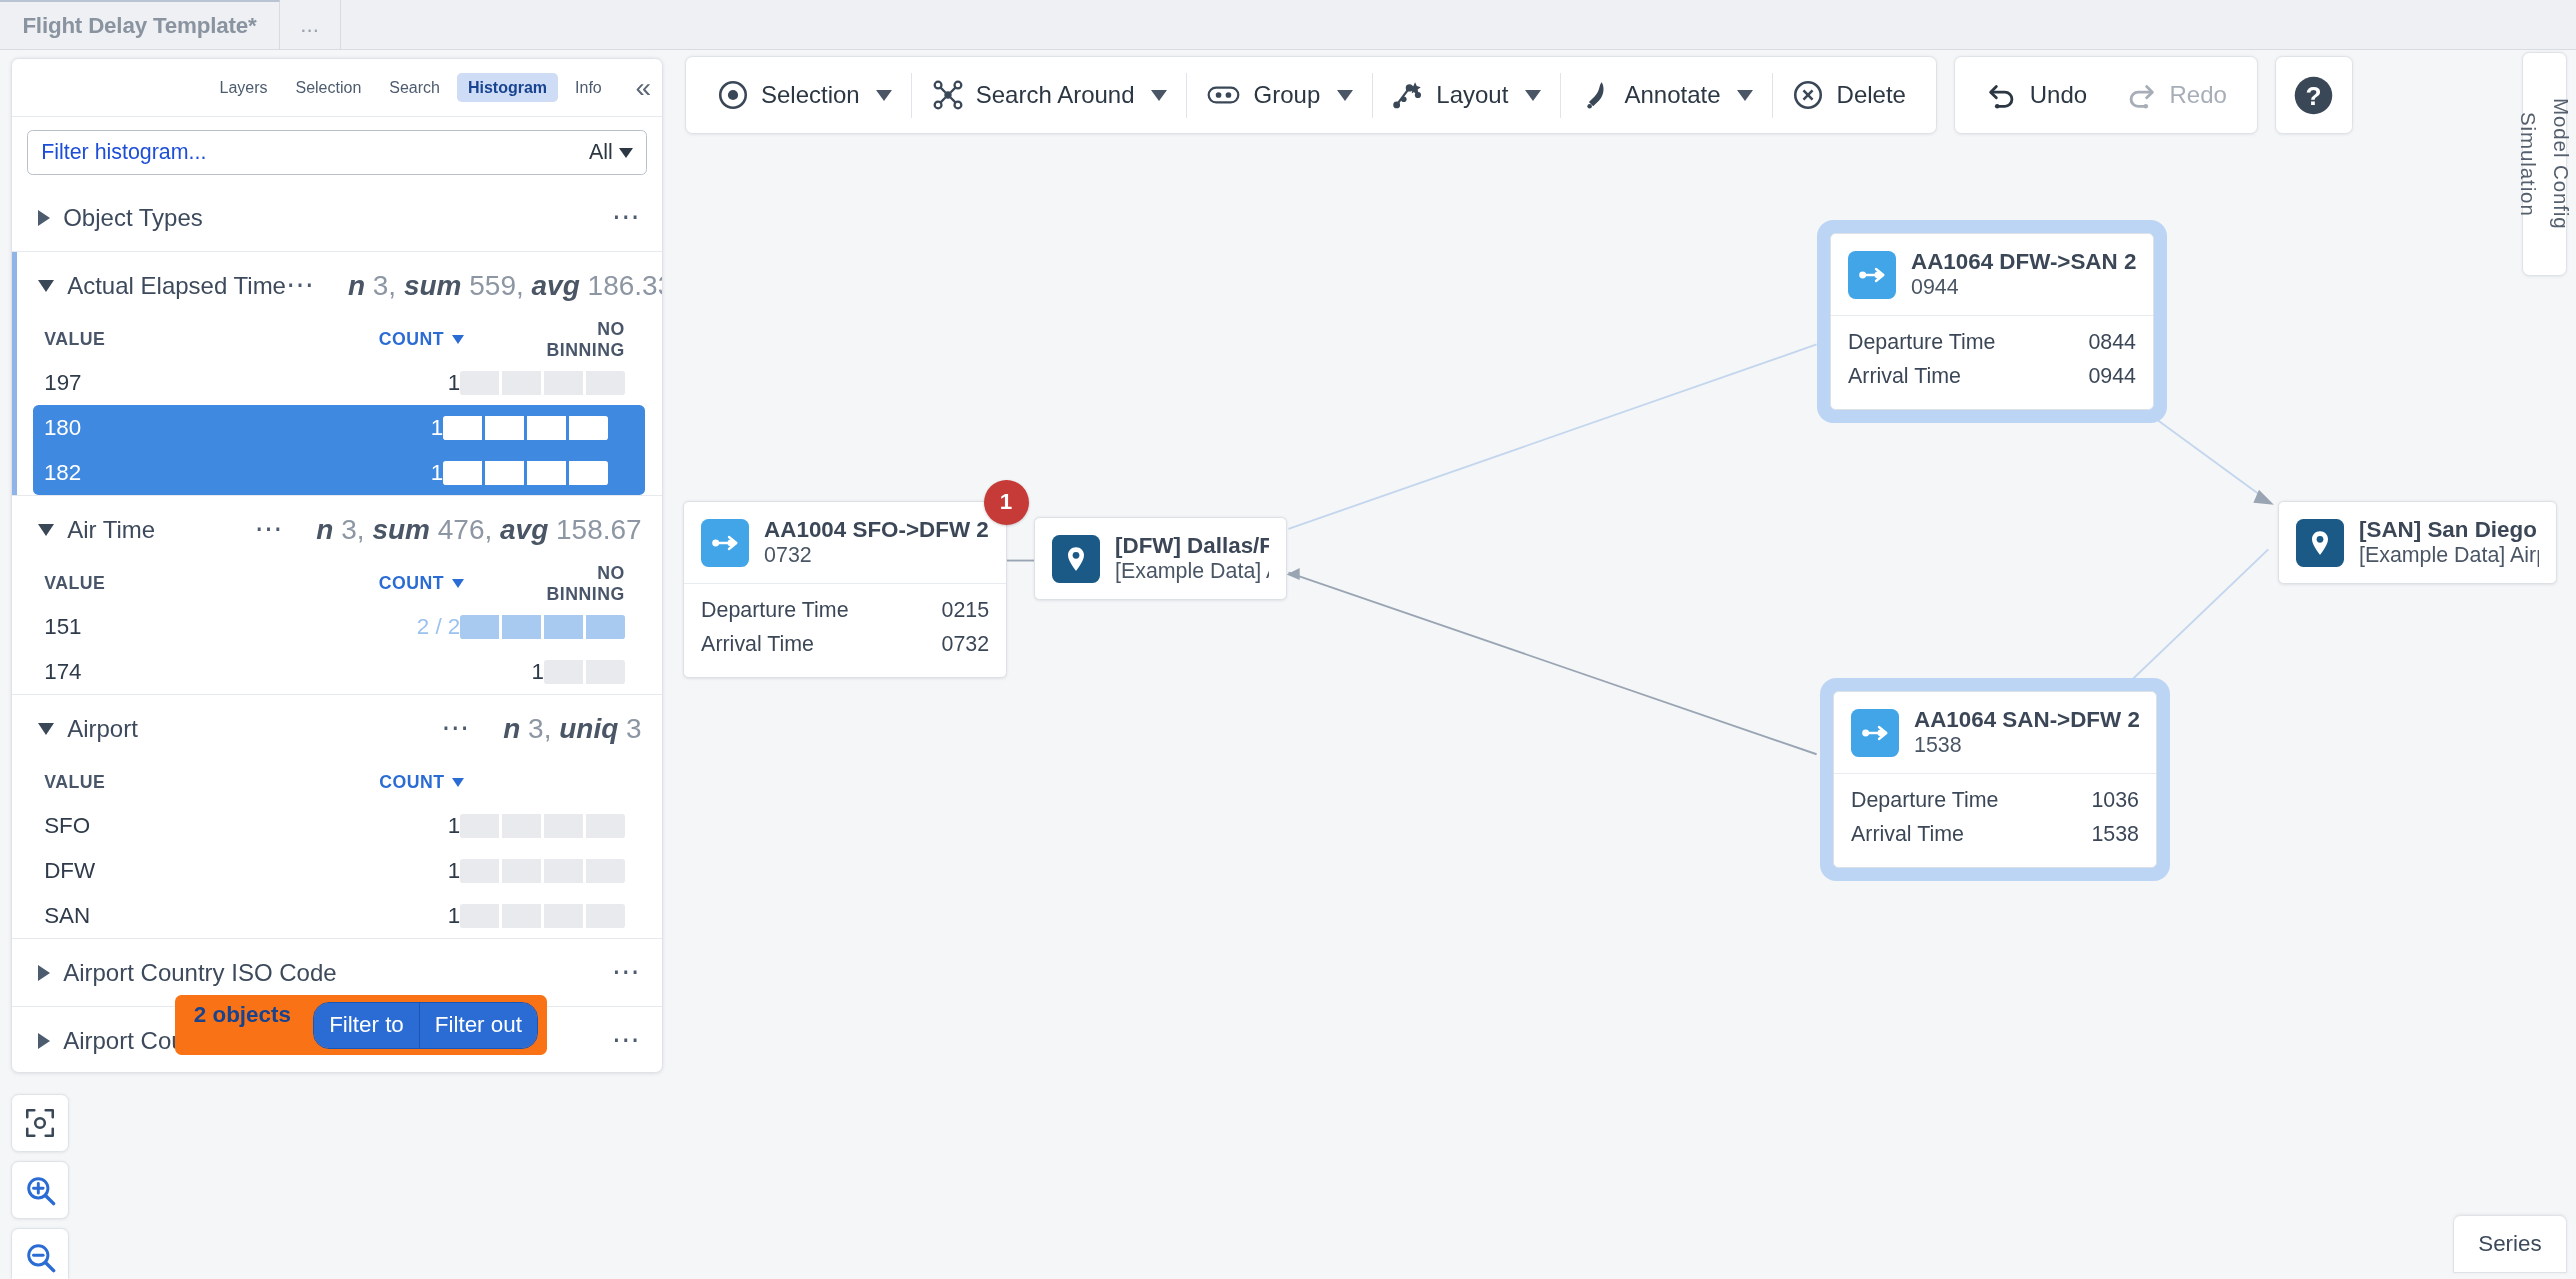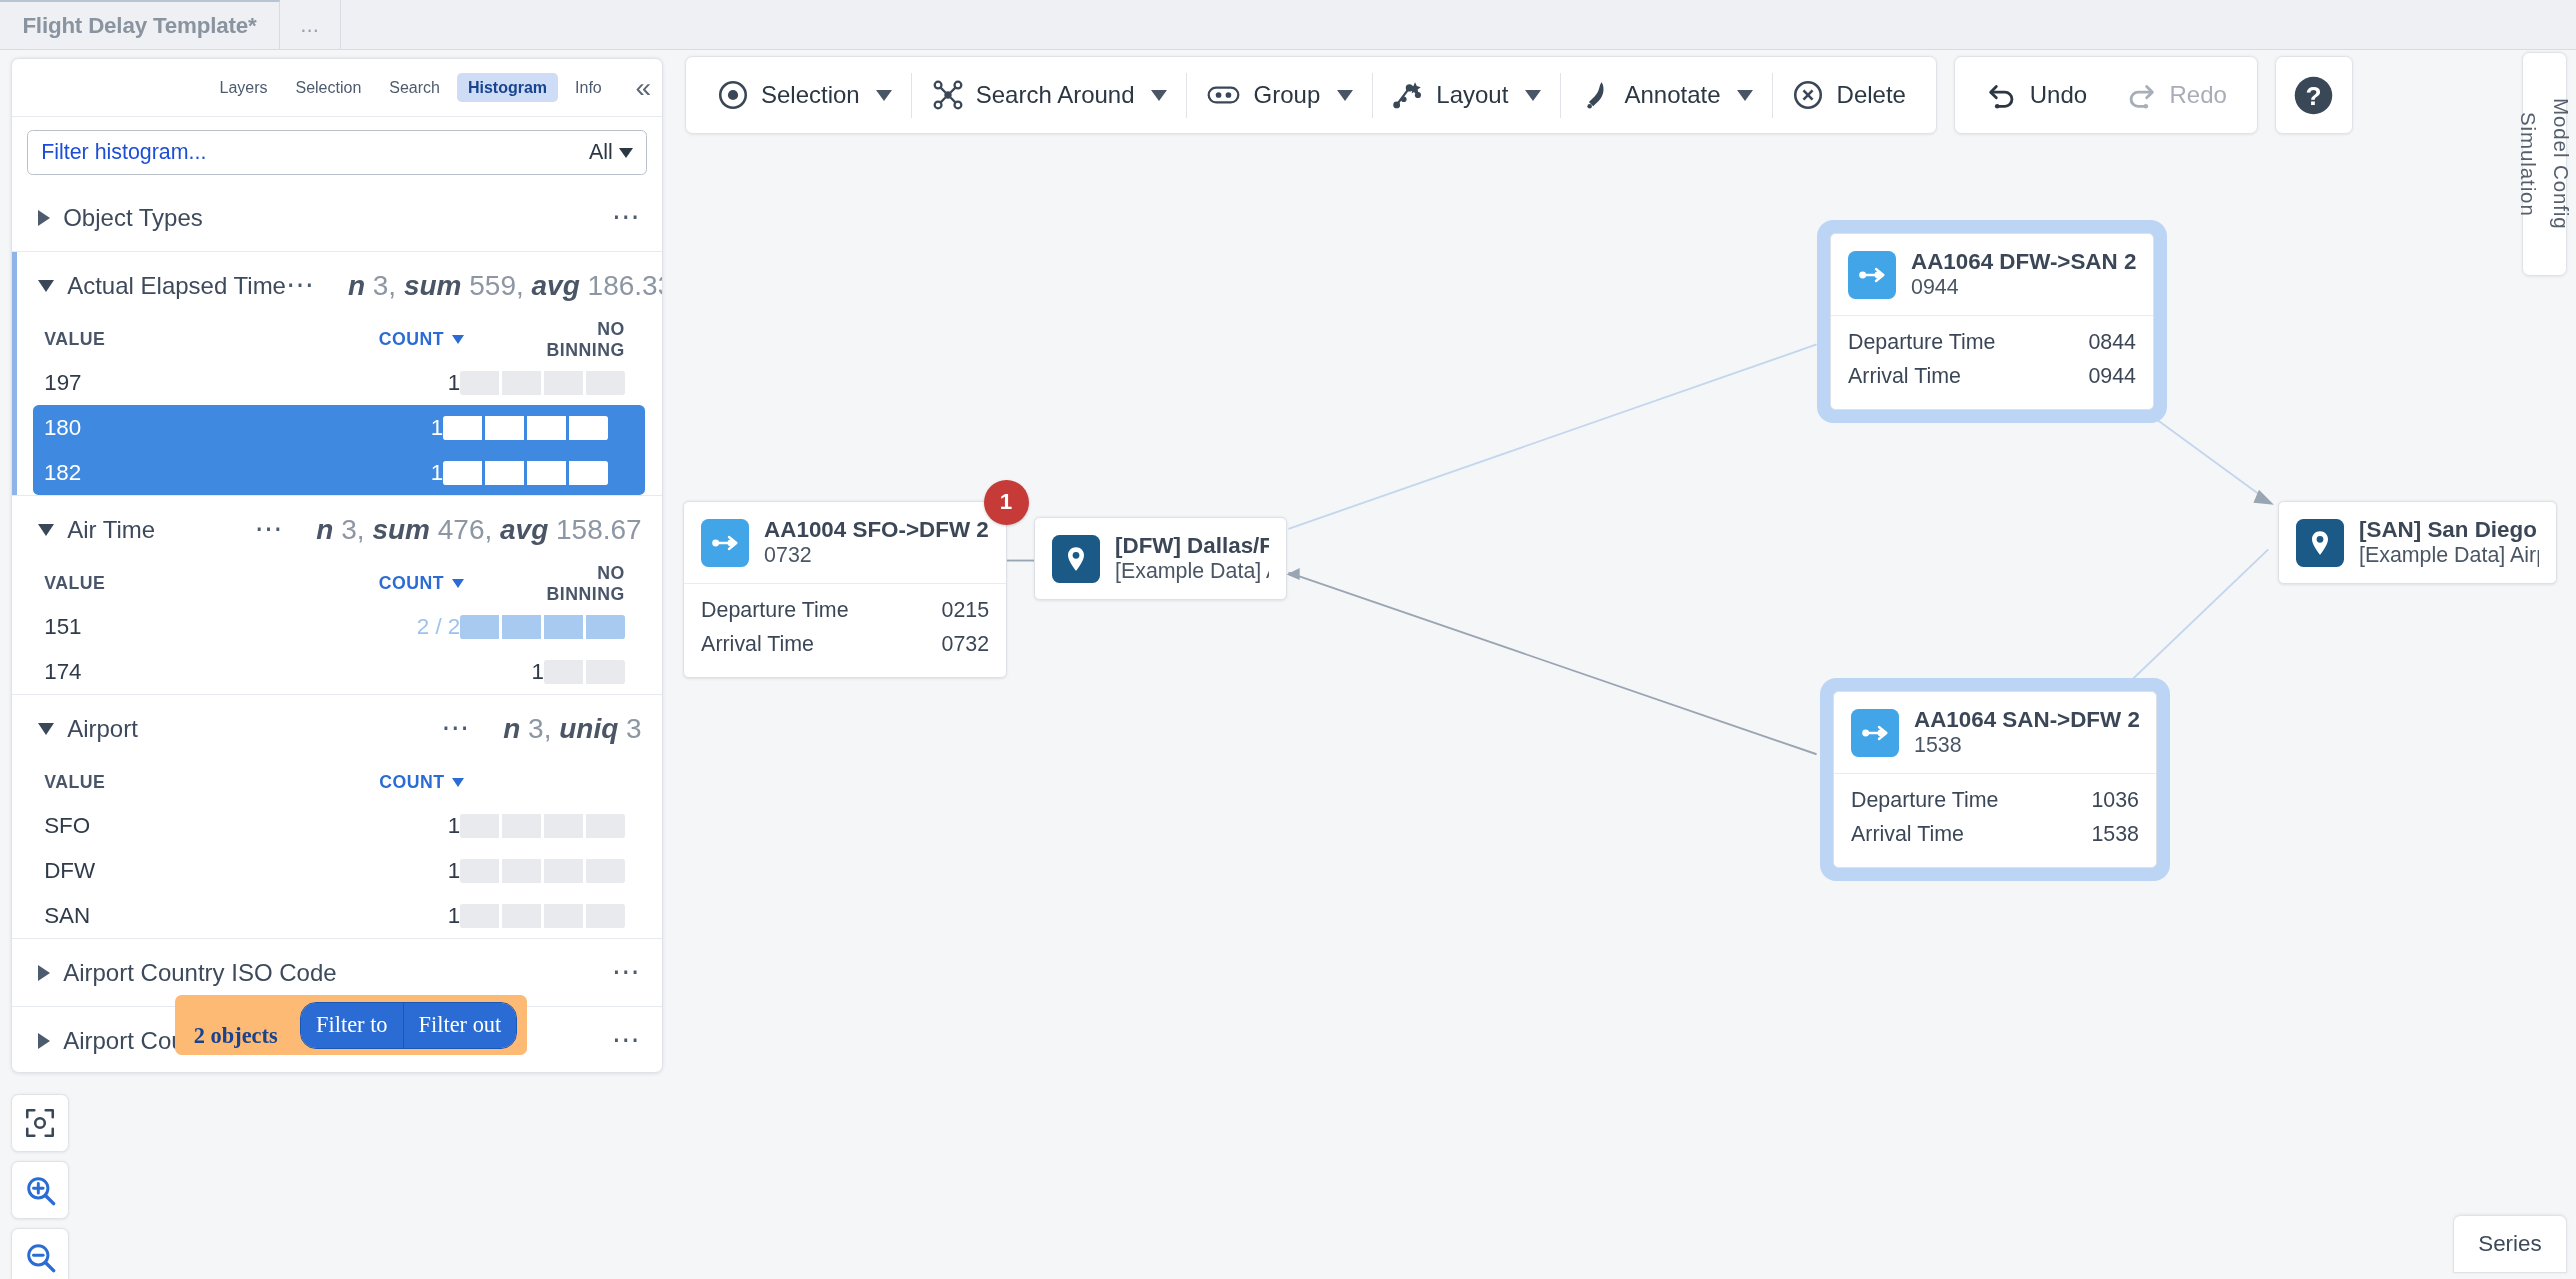--- a/index.html
+++ b/index.html
@@ -103,22 +103,22 @@
   .seg:first-child { border-radius: 2.8px 0 0 2.8px; }
   .seg:last-child { border-radius: 0 2.8px 2.8px 0; }
   .hg-rows.sel-block { background: #3f8ae0; border-radius: 5.6px; margin: 0 17px 0 20.5px; }
   .hg-rows.sel-block .hg-row { color: #fff; padding-left: 11.2px; }
   .hg-rows.sel-block .seg { background: #ffffff; }
   .hg-row .c.partial { color: #9cc2ef; }
   .seg.hl { background: #a8c9f0; }
 
   .sb-footer-float {
     position: absolute; left: 163px; bottom: 17px;
-    display: flex; align-items: flex-end;
-    background: #fdba74; border-radius: 6.5px; padding: 6.5px 9.3px; gap: 13px; font-family: Liberation Serif, serif;
+    display: flex; align-items: flex-start;
+    background: #f97316; border-radius: 6.5px; padding: 6.5px 9.3px; gap: 13px;
   }
   .objcount { font-size: 22.4px; font-weight: bold; color: #17438f; padding: 0 9.3px; }
   .fbtns { display: flex; border-radius: 16px; overflow: hidden; border: 0.9px solid #1a56b5; }
   .fbtn { background: #2b6cd4; color: #fff; font-size: 22.4px; padding: 9.3px 15px; }
   .fbtn + .fbtn { border-left: 0.9px solid #1a56b5; }
 
   
   .toolbar-row { position: absolute; left: 685px; top: 56px; display: flex; gap: 17px; align-items: flex-start; }
   .tb-card {
     background: #fff; border: 0.9px solid #dfe3e8; border-radius: 7.5px;

